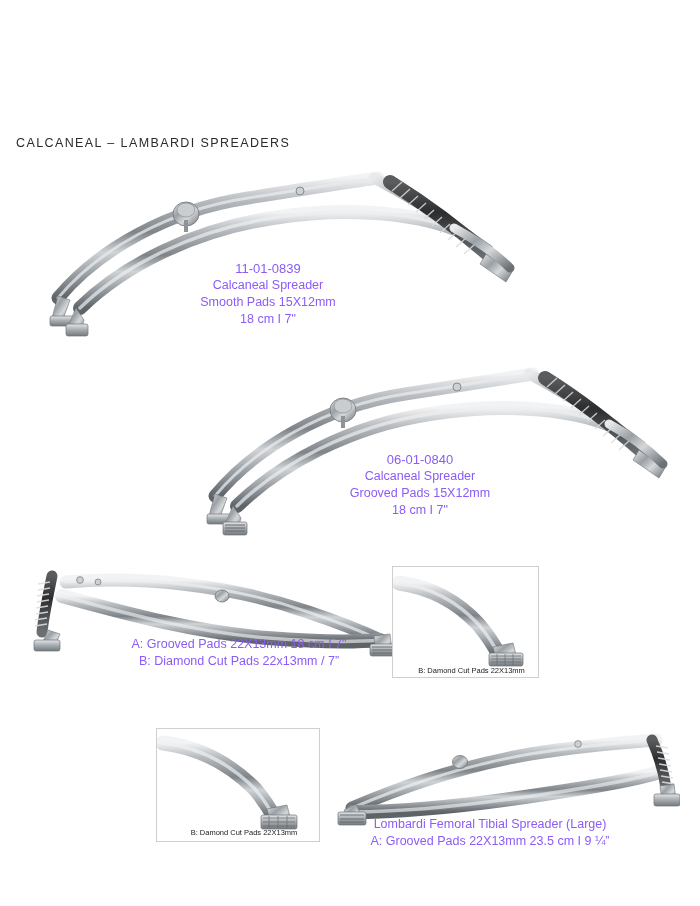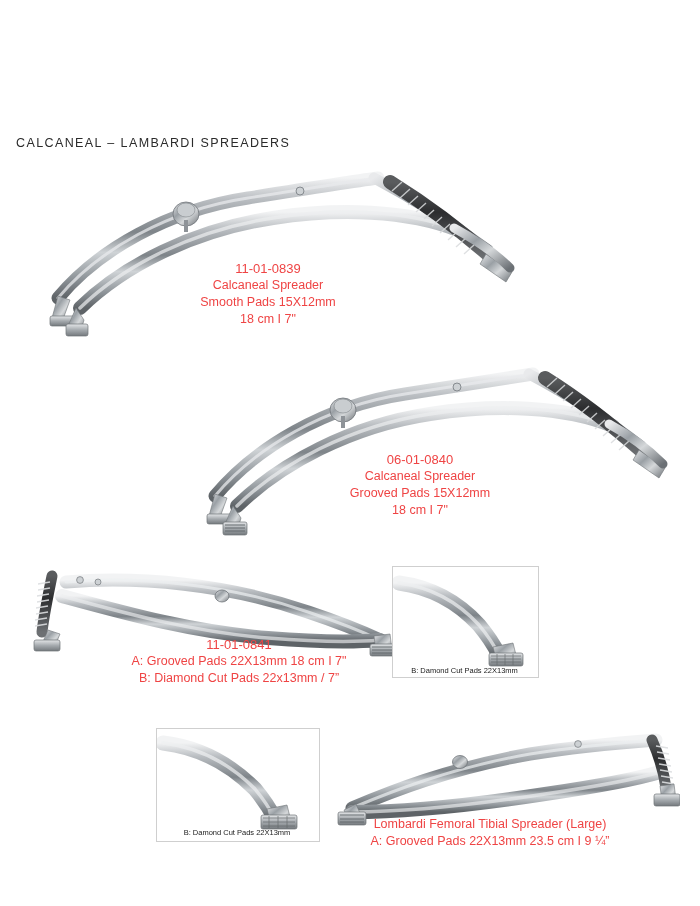--- a/index.html
+++ b/index.html
@@ -29,41 +29,42 @@
     letter-spacing: 1.4px;
     color: #2b2b2b;
     font-family: "Liberation Sans", sans-serif;
     white-space: nowrap;
   }
   .caption {
     position: absolute;
     text-align: center;
     font-size: 12.5px;
     line-height: 17px;
-    color: #ef4444;
+    color: #8b5cf6;
     white-space: nowrap;
   }
   .caption .code {
     display: block;
     font-size: 13px;
   }
   .caption .ln {
     display: block;
   }
   .inset-box {
     position: absolute;
     border: 1px solid #cfcfcf;
     background: #ffffff;
   }
   .inset-label {
     position: absolute;
     font-size: 7.5px;
     color: #1a1a1a;
     text-align: center;
     white-space: nowrap;
+    padding-left: 7px;
   }
   .page-number {
     position: absolute;
     right: 22px;
     bottom: 18px;
     font-size: 17px;
     color: #1a1a1a;
   }
   .fig {
     position: absolute;
@@ -251,21 +252,20 @@
         <line x1="98" y1="95" x2="128" y2="95"></line>
         <line x1="104" y1="87" x2="104" y2="98"></line>
         <line x1="112" y1="87" x2="112" y2="98"></line>
         <line x1="120" y1="87" x2="120" y2="98"></line>
       </g>
     </svg>
   </div>
   <div class="inset-label" style="left:392px; top:628px; width:145px;">B: Damond Cut Pads 22X13mm</div>
 
   <div class="caption" style="left:104px; top:598px; width:270px;">
-    <span class="code">11-01-0841</span>
     <span class="ln">A: Grooved Pads 22X13mm 18 cm I 7"</span>
     <span class="ln">B: Diamond Cut Pads 22x13mm / 7”</span>
   </div>
 
   <div class="inset-box" style="left:156px; top:690px; width:162px; height:112px;">
     <svg width="160" height="110" viewBox="0 0 160 110" aria-hidden="true">
       <path d="M6 14 C 40 18, 72 34, 98 60 C 108 72, 114 82, 118 90" fill="none" stroke="url(#steel1)" stroke-width="15" stroke-linecap="round"></path>
       <path d="M6 14 C 40 18, 72 34, 98 60 C 108 72, 114 82, 118 90" fill="none" stroke="#eef0f1" stroke-width="3.5" stroke-linecap="round" opacity="0.7"></path>
       <path d="M110 80 L130 76 L134 92 L114 96 Z" fill="url(#steel2)" stroke="#6e7377" stroke-width="0.6"></path>
       <rect x="104" y="86" width="36" height="14" rx="2" fill="url(#padg)" stroke="#6e7377" stroke-width="0.7"></rect>

